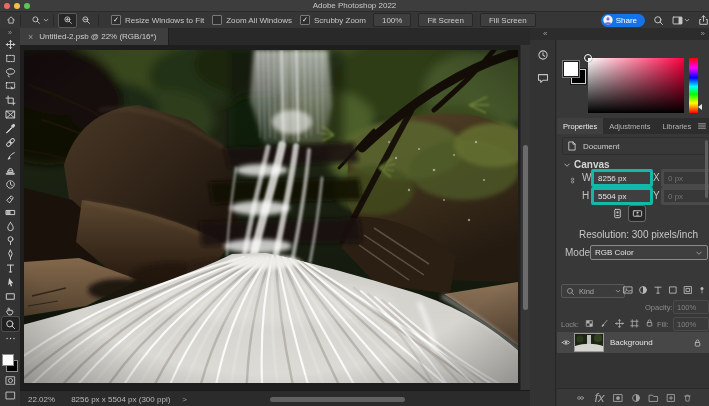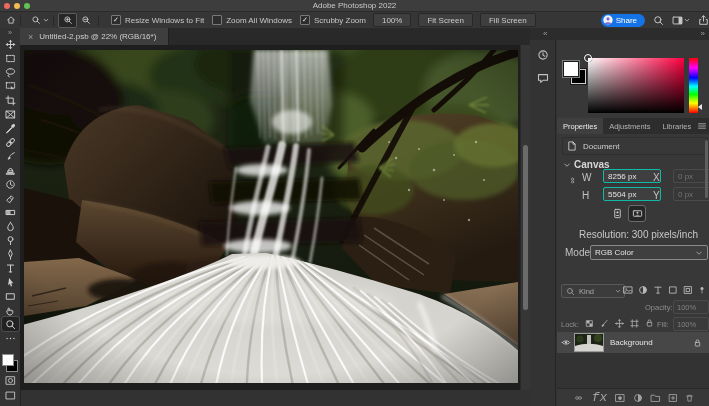--- a/index.html
+++ b/index.html
@@ -71,22 +71,22 @@
   .color-field{position:absolute;left:31px;top:18px;width:96px;height:55px;
       background:linear-gradient(to bottom,rgba(0,0,0,0) 0%,#000 100%),linear-gradient(to right,#ffffff 0%,#ff0040 100%);}
   .field-marker{position:absolute;left:27px;top:14px;width:6px;height:6px;border:1px solid #fff;border-radius:50%;
       box-shadow:0 0 1px #000;z-index:3;}
   .hue-strip{position:absolute;left:132px;top:18px;width:9px;height:55px;
       background:linear-gradient(to bottom,#ff0000,#ff00ff 18%,#0000ff 36%,#00ffff 52%,#00ff00 66%,#ffff00 82%,#ff0000 100%);}
   .hue-marker{position:absolute;left:141px;top:64px;width:0;height:0;border-top:3px solid transparent;
       border-bottom:3px solid transparent;border-right:4px solid #e8e8e8;}
   
   .plabel{position:absolute;font-size:10px;color:#c2c2c2;justify-content:space-between;}
-  .pfield{position:absolute;height:12px;background:#3f3f3f;border:1px solid #14b8a6;border-radius:2px;
-          font-size:8px;color:#e2e2e2;display:flex;align-items:center;padding:0 4px;margin-left:12px;}
+  .pfield{position:absolute;height:12px;background:#3f3f3f;border:3px solid #14b8a6;border-radius:2px;
+          font-size:8px;color:#e2e2e2;display:flex;align-items:center;padding:0 4px;}
   .pfield.disabled{background:transparent;border-color:#4a4a4a;color:#747474;}
   .doc-chip{position:absolute;left:5px;top:97px;width:140px;height:16px;border:1px solid #2e2e2e;border-radius:2px;
             display:flex;align-items:center;gap:6px;padding-left:4px;color:#cfcfcf;font-size:8px;}
   .orient-btn{position:absolute;width:16px;height:15px;display:flex;align-items:center;justify-content:center;
               color:#c6c6c6;border-radius:2px;}
   .orient-btn.sel{background:#262626;outline:1px solid #6a6a6a;}
   .pscroll{position:absolute;right:1px;top:100px;width:3px;height:58px;background:#5e5e5e;border-radius:2px;}
   .mode-select{position:absolute;left:33px;top:205px;width:108px;height:13px;background:#3f3f3f;border:1px solid #8a8a8a;
       border-radius:2px;font-size:8px;color:#e2e2e2;display:flex;align-items:center;padding:0 4px;}
   .mode-select .chev{margin-left:auto;color:#c0c0c0;}
@@ -594,20 +594,26 @@
         <ellipse cx="240" cy="212" rx="36" ry="7" fill="#efeeea" opacity=".95" filter="url(#f2)"></ellipse>
         <path d="M395,252 C402,268 408,284 412,302" stroke="#ffffff" stroke-width="4" opacity=".7" fill="none" filter="url(#f2)"></path>
         <rect width="494" height="333" fill="url(#vg)"></rect>
       </svg>
     </div>
     <div class="vscroll">
       <div class="vthumb"></div>
     </div>
   </div>
 
+  <div class="statusbar">
+    <span class="sb-zoom">22.02%</span>
+    <span class="sb-info">8256 px x 5504 px (300 ppi)</span>
+    <span class="sb-chev">&gt;</span>
+    <span class="hthumb"></span>
+  </div>
 
   <div class="dockstrip">
     <span class="ds-left">«</span>
     <span class="ds-right">»</span>
   </div>
   <div class="icondock" id="icondock">
       <div class="dock-icon">
         <svg width="12" height="12" viewBox="0 0 16 16" fill="none" stroke="currentColor" stroke-width="1.4" stroke-linecap="round" stroke-linejoin="round" style="display:block">
           <circle cx="8" cy="8" r="5.5"></circle>
           <path d="M8 5v3.2l2.3 1.4"></path>
@@ -814,21 +820,21 @@
     </div>
     <div class="layers-empty"></div>
     <div class="layers-bottom" id="layers-bottom">
         <span style="display: inline-flex;">
           <svg width="13" height="8" viewBox="0 0 16 16" fill="none" stroke="currentColor" stroke-width="1.4" stroke-linecap="round" stroke-linejoin="round" style="display:block">
             <circle cx="5" cy="8" r="2.8"></circle>
             <circle cx="11" cy="8" r="2.8"></circle>
           </svg>
         </span>
         <span style="display: inline-flex;">
-          <i style="font-size:13px;font-style:italic;font-family:Liberation Mono, monospace;line-height:1;">fx</i>
+          <i style="font-size:13px;font-style:italic;font-family:Liberation Sans, sans-serif;line-height:1;">fx</i>
         </span>
         <span style="display: inline-flex;">
           <svg width="12" height="10" viewBox="0 0 16 16" fill="none" stroke="currentColor" stroke-width="1.4" stroke-linecap="round" stroke-linejoin="round" style="display:block">
             <rect x="1.5" y="2.5" width="13" height="11"></rect>
             <circle cx="8" cy="8" r="3" fill="currentColor" stroke="none"></circle>
           </svg>
         </span>
         <span style="display: inline-flex;">
           <svg width="10" height="10" viewBox="0 0 16 16" fill="none" stroke="currentColor" stroke-width="1.4" stroke-linecap="round" stroke-linejoin="round" style="display:block">
             <circle cx="8" cy="8" r="5.5"></circle>

